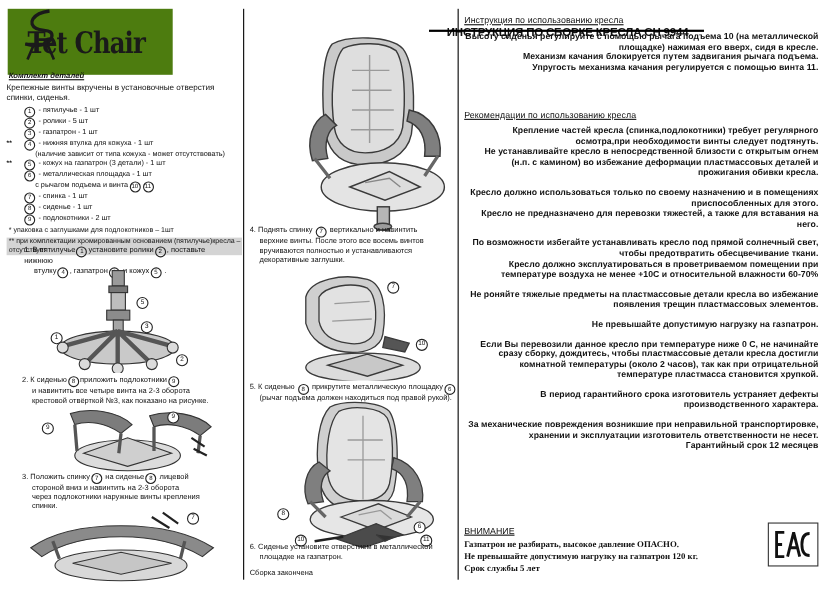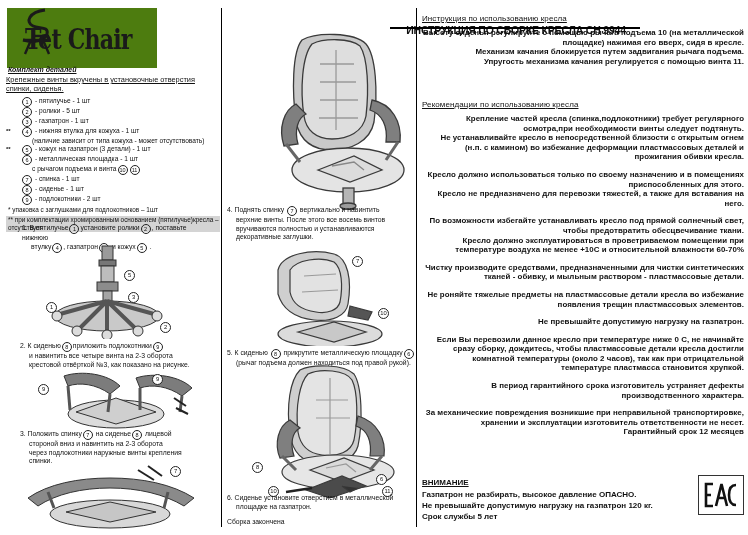--- a/index.html
+++ b/index.html
@@ -41,21 +41,21 @@
   .title-rule{
     position:absolute;left:168px;top:27px;width:250px;height:2px;background:#000;
   }
 
   
   .parts{position:absolute;left:6px;top:66px;width:214px;}
   .parts-h{
     font-size:7px;font-weight:bold;font-style:italic;text-decoration:underline;
     margin:0 0 2px 2px;
   }
-  .parts-lead{font-size:7.4px;line-height:9px;margin:0 0 4px 0;text-decoration:underline;}
+  .parts-lead{font-size:7.4px;line-height:9px;margin:0 0 4px 0;}
   .plist{list-style:none;margin:0;padding:0;}
   .plist li{
     font-size:6.6px;line-height:8.2px;white-space:nowrap;
     display:flex;align-items:flex-start;
   }
   .pmark{display:inline-block;width:12px;font-size:6px;font-weight:bold;}
   .cnum{
     display:inline-block;width:8px;height:8px;line-height:8px;
     border:1px solid #222;border-radius:50%;
     font-size:5.5px;text-align:center;margin:0 3px 0 4px;
@@ -83,22 +83,22 @@
 
   
   .rc{position:absolute;left:4px;width:322px;}
   .rh{
     font-size:8px;font-weight:normal;text-decoration:underline;
     letter-spacing:.1px;margin:0 0 5px 0;
   }
   .rp{font-size:7.9px;line-height:9.6px;margin:0 0 8px 0;font-weight:bold;
       letter-spacing:.05px;text-align:right;}
   .rp.tight{margin-bottom:13px;}
-  .warn-h{font-size:8px;font-weight:bold;text-decoration:underline;margin:0 0 2px 0;}
-  .warn-p{font-size:8px;font-weight:bold;line-height:11px;margin:0;}
+  .warn-h{font-size:8px;font-weight:normal;text-decoration:underline;margin:0 0 2px 0;}
+  .warn-p{font-size:8px;font-weight:bold;line-height:11px;margin:0;font-family:Liberation Serif, serif;}
   .eac{
     position:absolute;right:4px;bottom:20px;width:44px;height:38px;
     border:1px solid #333;background:#fff;
     display:flex;align-items:center;justify-content:center;
   }
   .eac svg{display:block;}
 </style>
 </head>
 <body>
 
@@ -361,21 +361,20 @@
     </div>
 
     <div class="rc" style="top:100px">
       <div class="rh">Рекомендации по использованию кресла</div>
       <p class="rp" style="white-space:pre-line">Крепление частей кресла (спинка,подлокотники) требует регулярного осмотра,при необходимости винты следует подтянуть.
 Не устанавливайте кресло в непосредственной близости с открытым огнем (н.п. с камином) во избежание деформации пластмассовых деталей и прожигания обивки кресла.</p>
       <p class="rp" style="white-space:pre-line">Кресло должно использоваться только по своему назначению и в помещениях приспособленных для этого.
 Кресло не предназначено для перевозки тяжестей, а также для вставания на него.</p>
       <p class="rp" style="white-space:pre-line">По возможности избегайте устанавливать кресло под прямой солнечный свет, чтобы предотвратить обесцвечивание ткани.
 Кресло должно эксплуатироваться в проветриваемом помещении при температуре воздуха не менее +10С и относительной влажности 60-70%</p>
-      <p class="rp">Чистку производите средствами, предназначенными для чистки синтетических тканей - обивку, и мыльным раствором - пластмассовые детали.</p>
       <p class="rp">Не роняйте тяжелые предметы на пластмассовые детали кресла во избежание появления трещин пластмассовых элементов.</p>
       <p class="rp">Не превышайте допустимую нагрузку на газпатрон.</p>
       <p class="rp">Если Вы перевозили данное кресло при температуре ниже 0 С, не начинайте сразу сборку, дождитесь, чтобы пластмассовые детали кресла достигли комнатной температуры (около 2 часов), так как при отрицательной температуре пластмасса становится хрупкой.</p>
       <p class="rp">В период гарантийного срока изготовитель устраняет дефекты производственного характера.</p>
       <p class="rp tight" style="white-space:pre-line">За механические повреждения возникшие при неправильной транспортировке, хранении и эксплуатации изготовитель ответственности не несет.
 Гарантийный срок  12 месяцев</p>
     </div>
 
     <div class="rc" style="top:478px;width:270px">
       <div class="warn-h">ВНИМАНИЕ</div>

